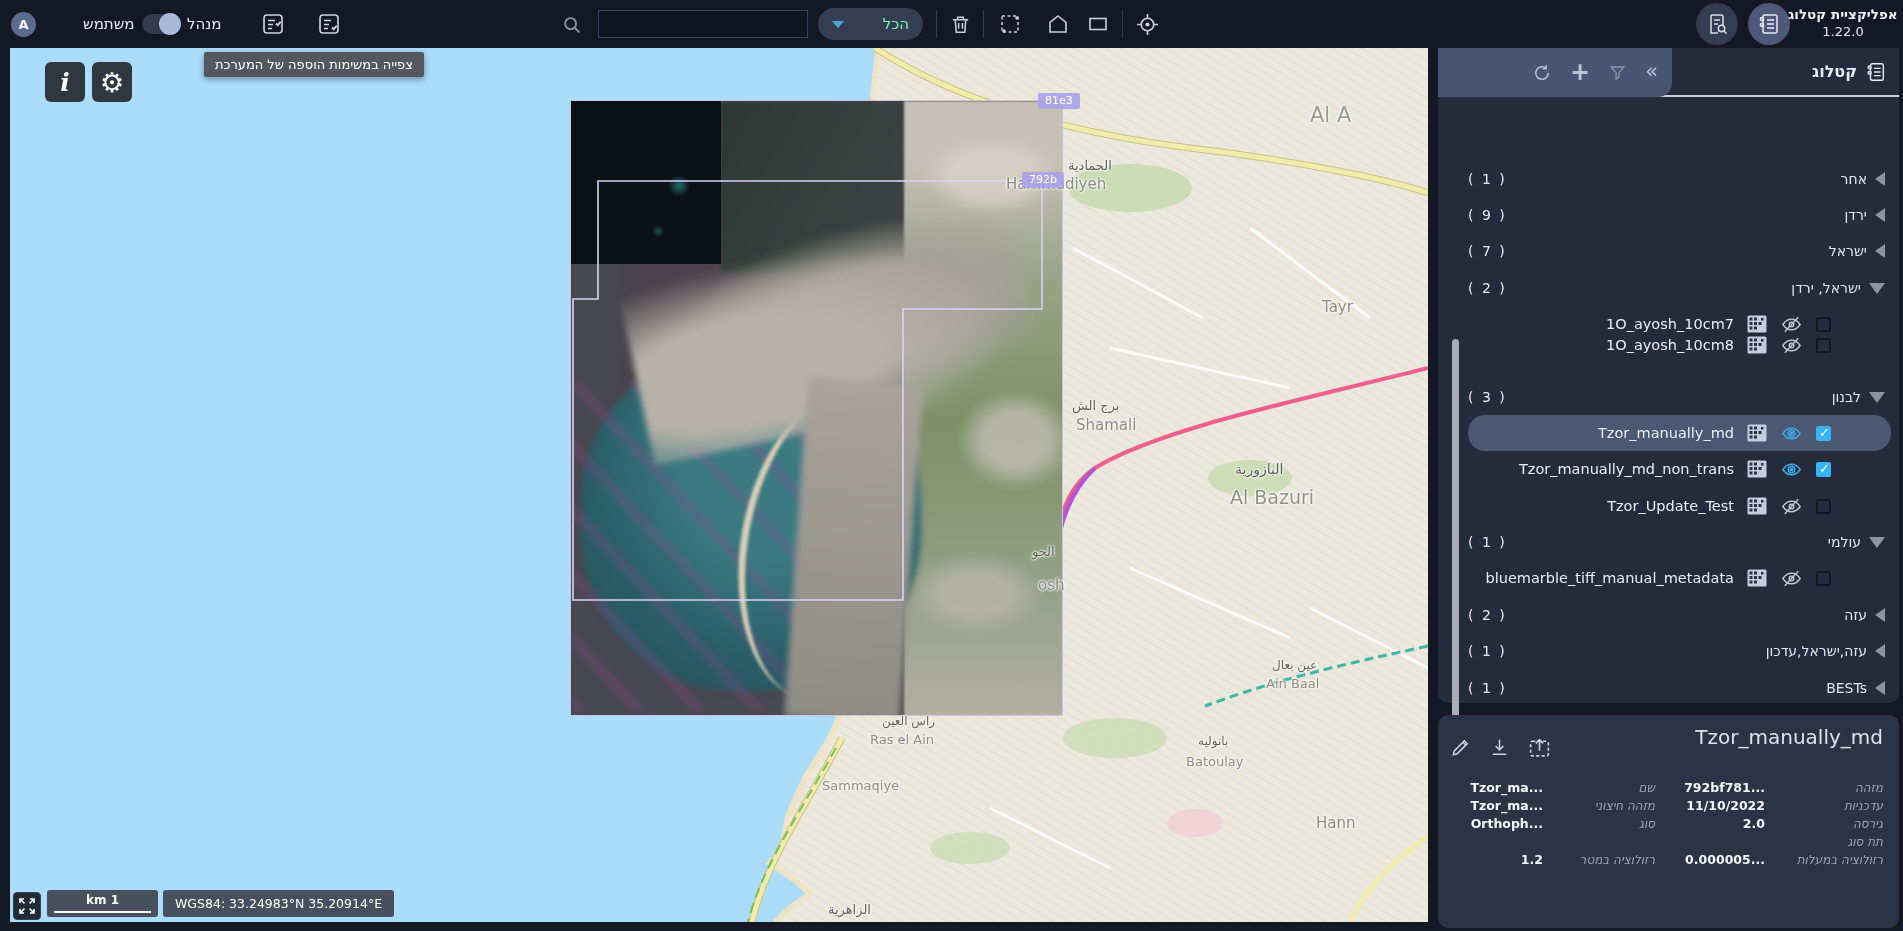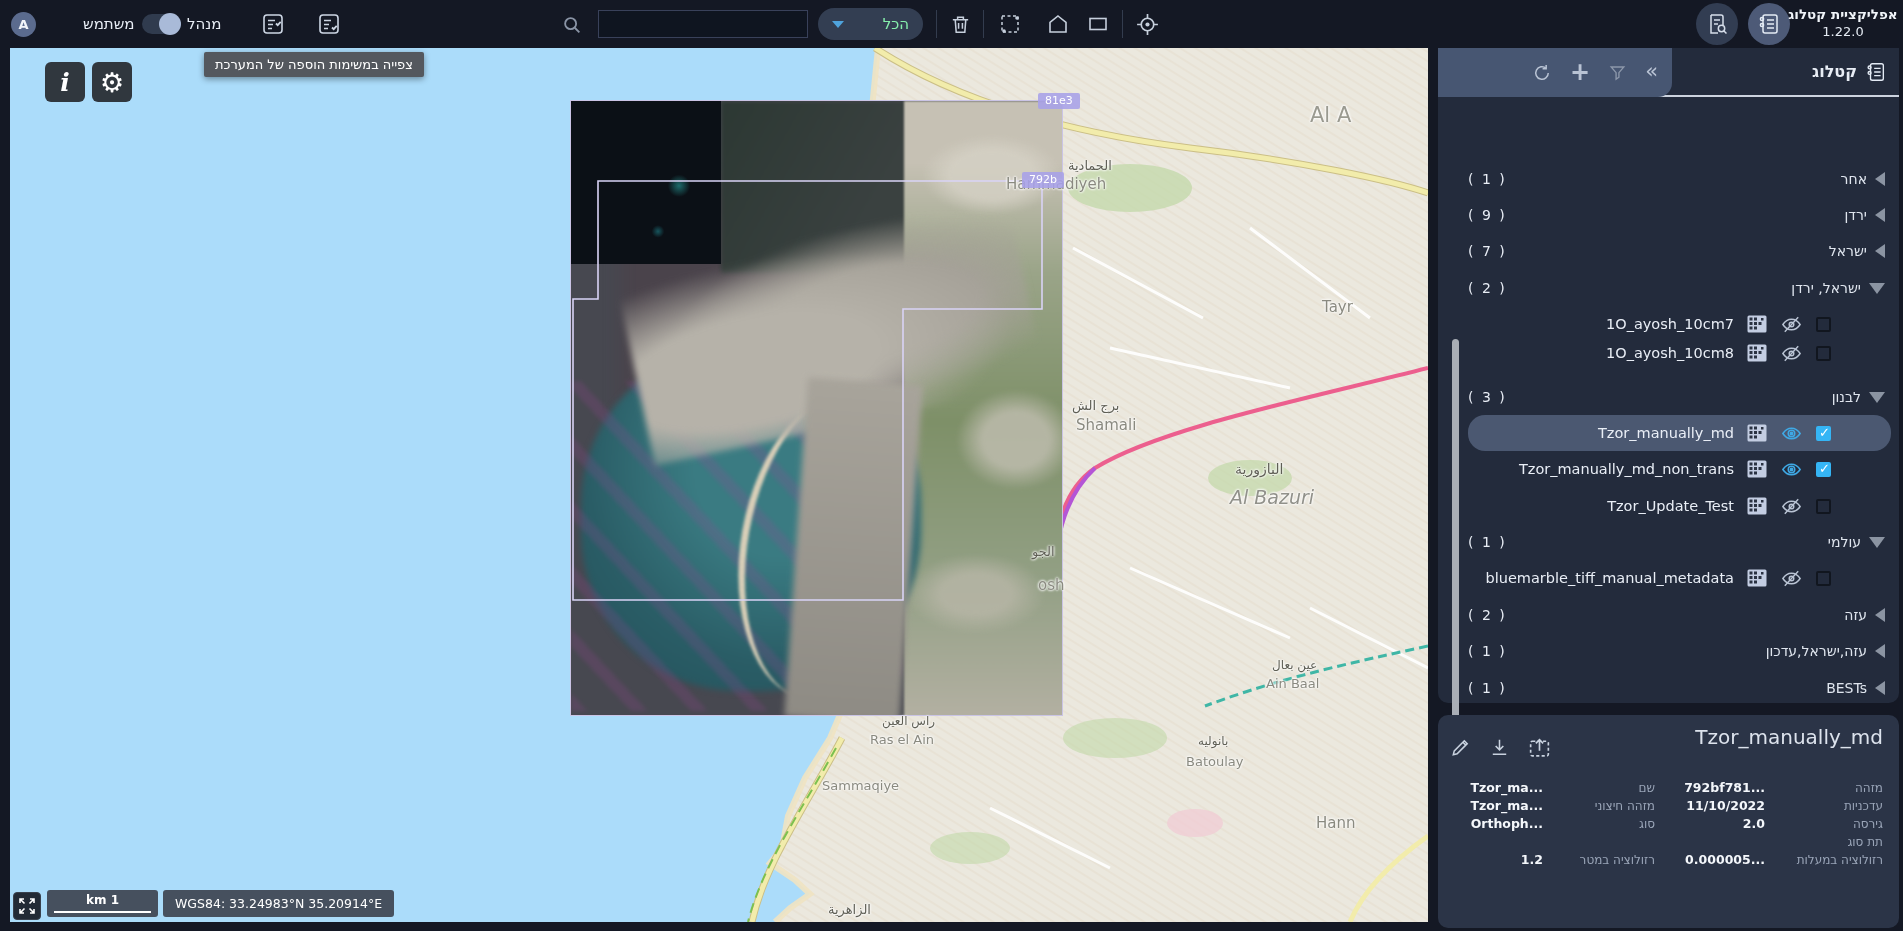--- a/index.html
+++ b/index.html
@@ -107,21 +107,21 @@
   .row-icon { display:flex; align-items:center; cursor:pointer; }
   .scroll-thumb { position:absolute; left:14px; top:240px; width:7px; height:409px; background:#a9aeb6; border-radius:4px; }
 
   
   .details { left:1438px; top:715px; width:461px; height:213px; background:#2b3447; border-radius:10px; direction:rtl; }
   .dt-title { position:absolute; right:16px; top:10px; color:#dde3ed; font-size:20px; direction:ltr; }
   .dt-icons { position:absolute; left:11px; top:20px; display:flex; gap:16px; color:#c9d2df; }
   .dt-icons > span { cursor:pointer; display:flex; align-items:center; }
   .fields { position:absolute; right:0; left:0; top:66px; padding:0 16px 0 14px; display:grid;
     grid-template-columns:118px 110px 112px 1fr; row-gap:4px; }
-  .flabel { color:#9aa5b8; font-size:12px; text-align:start; line-height:14px; }
+  .flabel { color:#9aa5b8; font-size:12px; text-align:start; line-height:14px;font-style:italic; }
   .fvalue { color:#f4f7fb; font-size:12.5px; font-weight:bold; text-align:start; direction:ltr; line-height:14px;
     padding-left:6px; text-align:right; }
 
   svg { display:block; }
 </style>
 </head>
 <body>
 
 <div id="app">
 
@@ -173,21 +173,21 @@
     <div class="badge" style="left:1028px; top:45px;">81e3</div>
     <div class="badge" style="left:1012px; top:124px;">792b</div>
 
     <div class="mlabel" style="left:1300px; top:55px; font-size:21px; color:#9a9a90;">Al A</div>
     <div class="mlabel ar" style="left:1058px; top:110px;">الحمادية</div>
     <div class="mlabel" style="left:996px; top:127px; font-size:15px;">Hammadiyeh</div>
     <div class="mlabel" style="left:1312px; top:250px; font-size:15px;">Tayr</div>
     <div class="mlabel ar" style="left:1062px; top:350px;">برج الش</div>
     <div class="mlabel" style="left:1066px; top:368px; font-size:15px;">Shamali</div>
     <div class="mlabel ar" style="left:1225px; top:413px; font-size:14px;">البازورية</div>
-    <div class="mlabel" style="left:1220px; top:438px; font-size:19px; color:#91918a;font-style:italic;">Al Bazuri</div>
+    <div class="mlabel" style="left:1220px; top:438px; font-size:19px; color:#91918a;">Al Bazuri</div>
     <div class="mlabel ar" style="left:1022px; top:496px;">الجو</div>
     <div class="mlabel" style="left:1028px; top:528px; font-size:15px;">osh</div>
     <div class="mlabel ar" style="left:1262px; top:610px; font-size:12px;">عين بعال</div>
     <div class="mlabel" style="left:1256px; top:628px;">Ain Baal</div>
     <div class="mlabel ar" style="left:872px; top:666px; font-size:12px;">راس العين</div>
     <div class="mlabel" style="left:860px; top:684px;">Ras el Ain</div>
     <div class="mlabel ar" style="left:1188px; top:686px; font-size:12px;">بانوليه</div>
     <div class="mlabel" style="left:1176px; top:706px;">Batoulay</div>
     <div class="mlabel" style="left:812px; top:730px;">Sammaqiye</div>
     <div class="mlabel" style="left:1306px; top:766px; font-size:15px;">Hann</div>
@@ -379,21 +379,21 @@
                 <rect x="7" y="7" width="3" height="3"></rect>
                 <rect x="11.5" y="7" width="3" height="3"></rect>
                 <rect x="2.5" y="11.5" width="3" height="3"></rect>
                 <rect x="7" y="11.5" width="3" height="3"></rect>
                 <rect x="14" y="3" width="2.5" height="2.5"></rect>
               </g>
           </svg>
           </span>
         <span class="cname">1O_ayosh_10cm7</span>
       </div>
-      <div class="trow child" style="top:236px;">
+      <div class="trow child" style="top:228px;">
         <span class="cb"></span>
         <span class="row-icon">
           <svg width="23" height="23" viewBox="0 0 24 24" fill="none" stroke="#bac4d4" stroke-width="1.5">
             <path d="M3 12s3.5-5.5 9-5.5S21 12 21 12s-3.5 5.5-9 5.5S3 12 3 12z"></path>
               <circle cx="12" cy="12" r="2.4"></circle>
               <path d="M5 19.5 19 4.5"></path>
           </svg>
           </span>
         <span class="row-icon">
           <svg width="20" height="18" viewBox="0 0 20 18">

